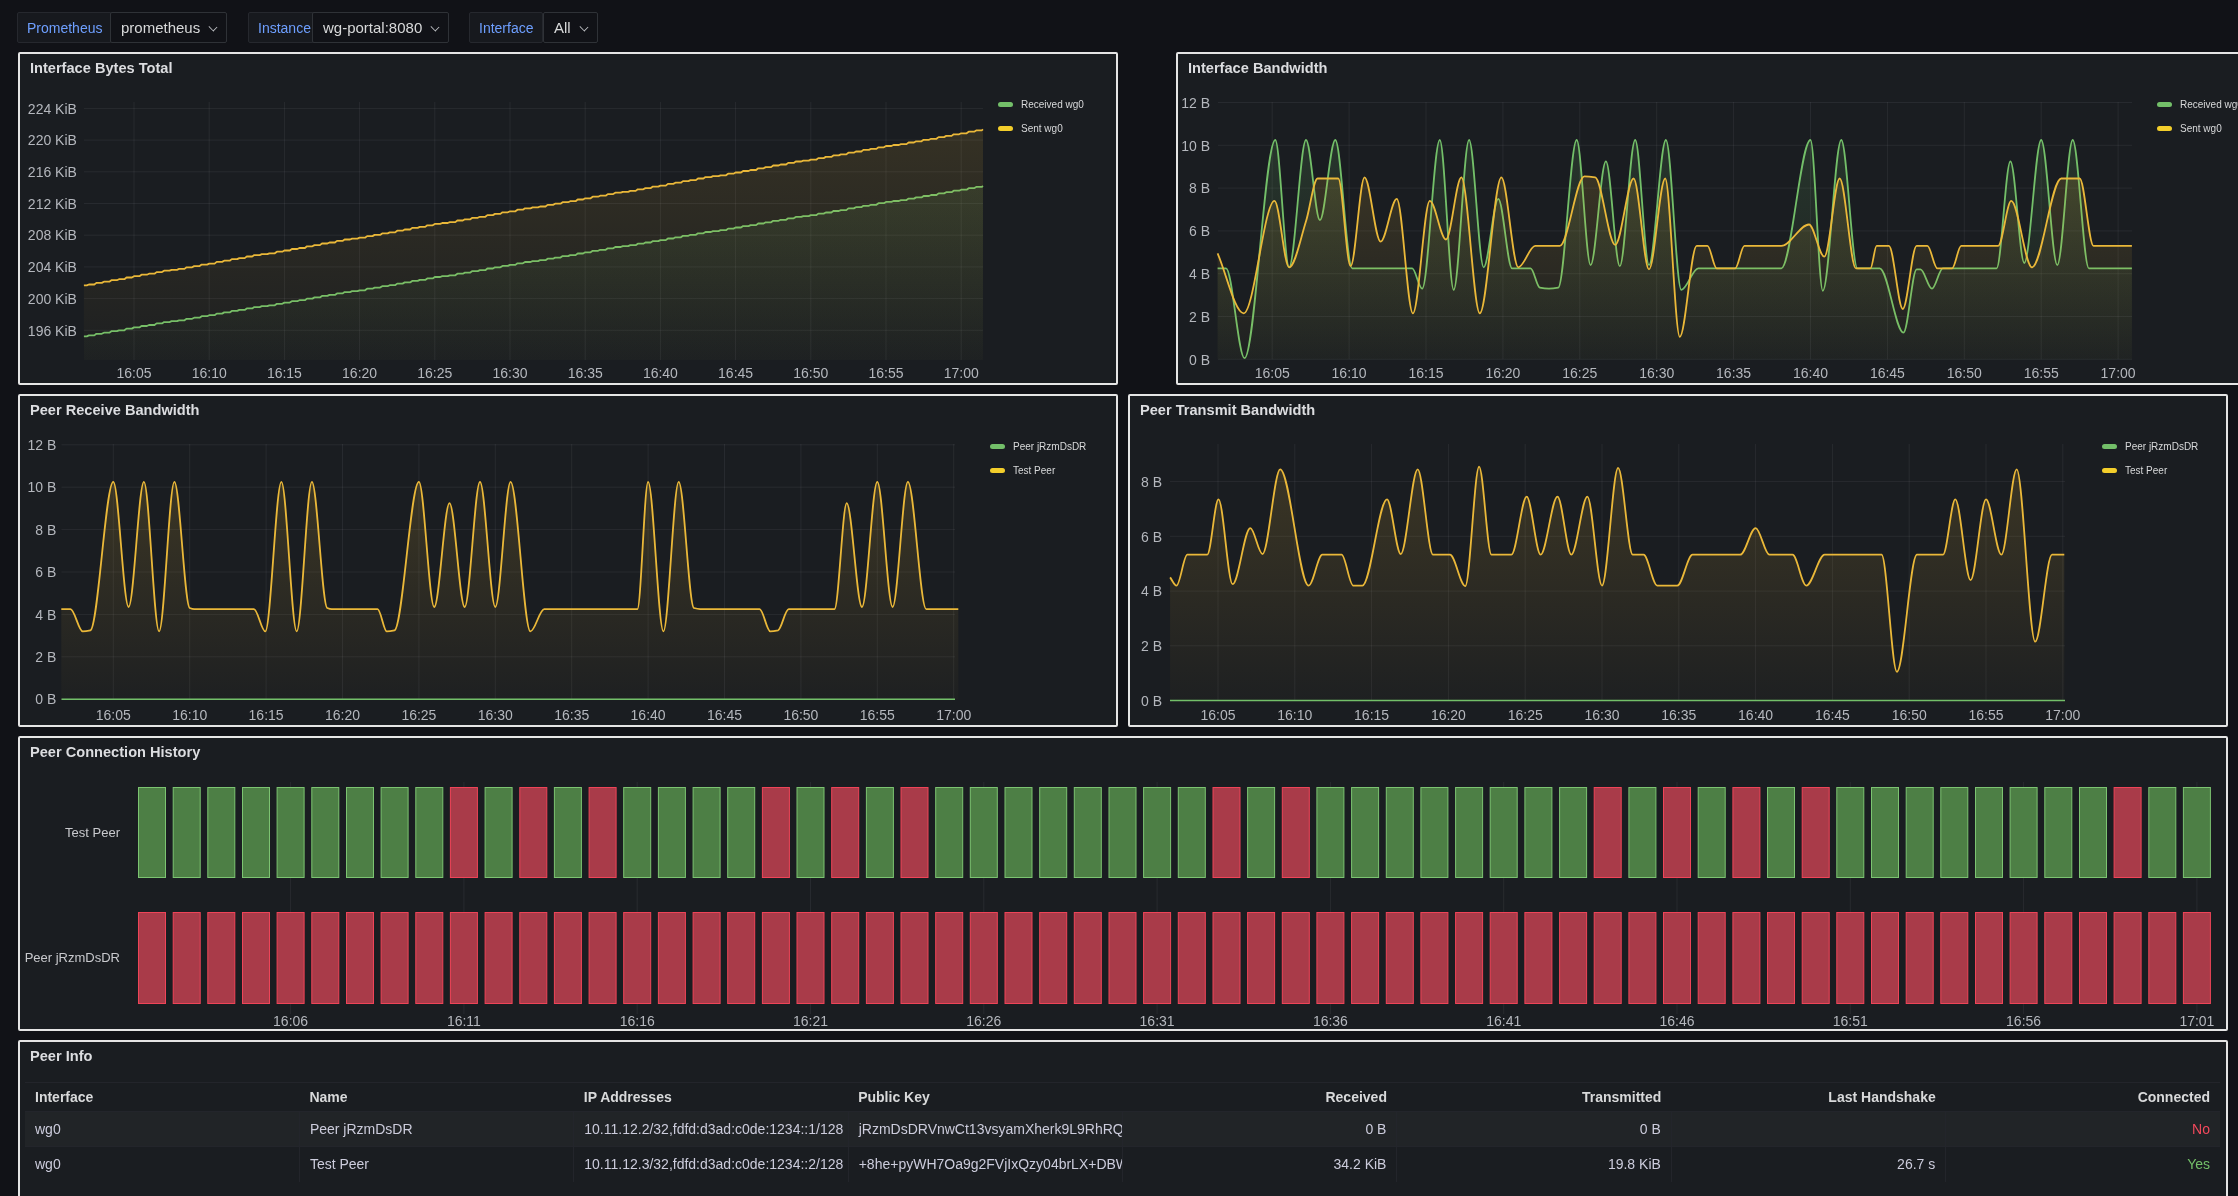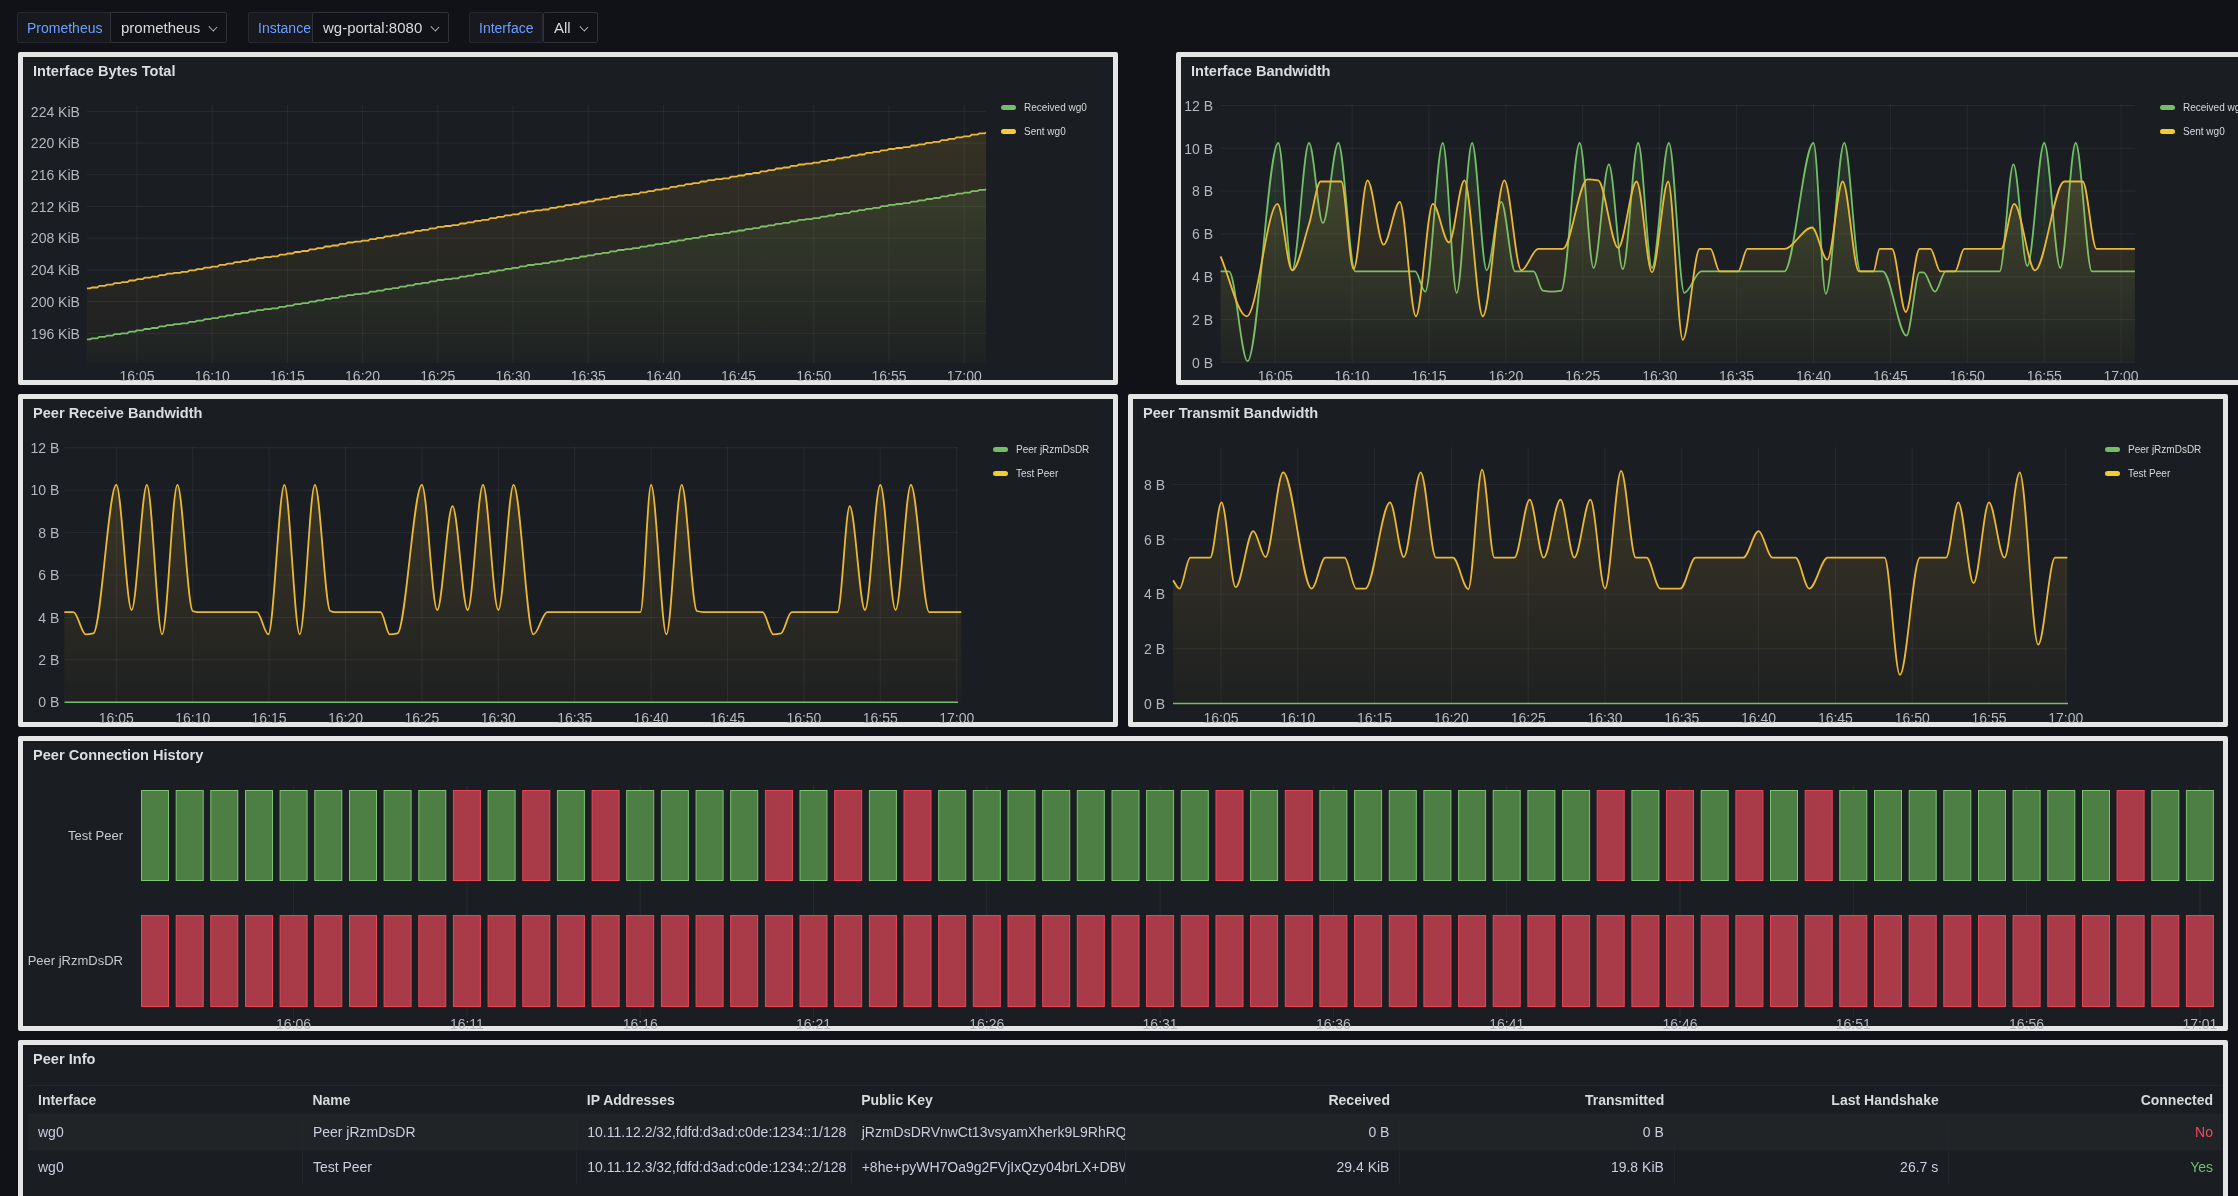--- a/index.html
+++ b/index.html
@@ -1,16 +1,16 @@
 <!DOCTYPE html>
 <html><head><meta charset="utf-8"><style>
 * { margin:0; padding:0; box-sizing:border-box; }
 html,body { width:2238px; height:1196px; background:#111217; overflow:hidden;
   font-family:"Liberation Sans", sans-serif; }
-.panel { position:absolute; background:#1a1d21; border:5px solid #e5e5e5; border-radius:2px; }
+.panel { position:absolute; background:#1a1d21; border:2px solid #e5e5e5; border-radius:2px; }
 .ptitle { position:absolute; left:10px; top:6px; font-size:14.6px; font-weight:700; color:#dcdde0; letter-spacing:0; }
 svg { position:absolute; left:0; top:0; display:block; }
 .gl { stroke:rgba(204,204,220,0.08); stroke-width:1; }
 .al { fill:#b4b7bd; font-size:14px; font-family:"Liberation Sans",sans-serif; }
 .al2 { fill:#b4b7bd; font-size:14px; font-family:"Liberation Sans",sans-serif; }
 .rl { fill:#c8c9cd; font-size:13px; font-family:"Liberation Sans",sans-serif; }
 .legend { position:absolute; font-size:10px; color:#d8d9da; }
 .legend .li { height:24px; display:flex; align-items:center; }
 .legend .sw { width:15px; height:5px; border-radius:2.5px; margin-right:8px; display:inline-block; }
 .vbox { position:absolute; top:12px; height:31px; border-radius:2px; display:flex; align-items:center; }
@@ -459,20 +459,20 @@
           <td class="r">0 B</td>
           <td class="r">0 B</td>
           <td class="r"></td>
           <td class="r red">No</td>
         </tr>
     <tr>
           <td>wg0</td>
           <td>Test Peer</td>
           <td>10.11.12.3/32,fdfd:d3ad:c0de:1234::2/128</td>
           <td>+8he+pyWH7Oa9g2FVjIxQzy04brLX+DBWyYaHUvNpVk=</td>
-          <td class="r">29.4 KiB</td>
+          <td class="r">34.2 KiB</td>
           <td class="r">19.8 KiB</td>
           <td class="r">26.7 s</td>
           <td class="r grn">Yes</td>
         </tr>
   </tbody>
     </table>
 </div>
 
 </body></html>

